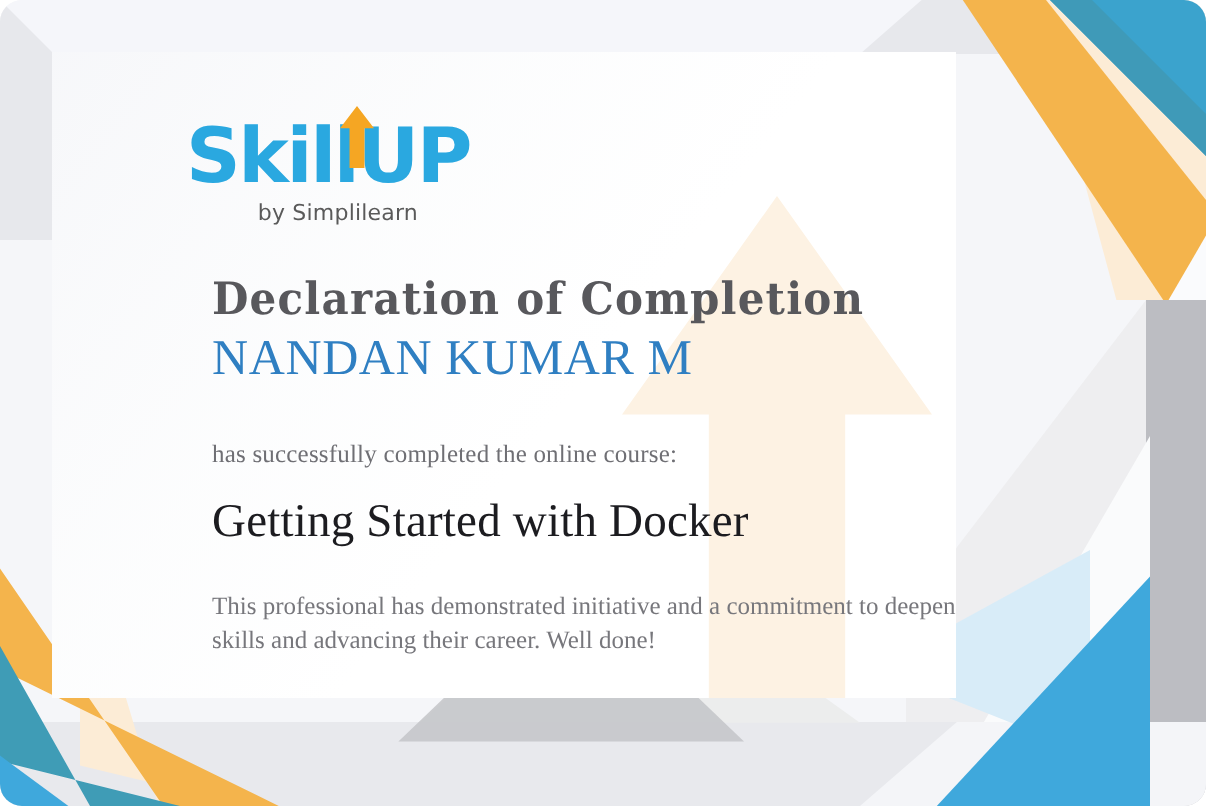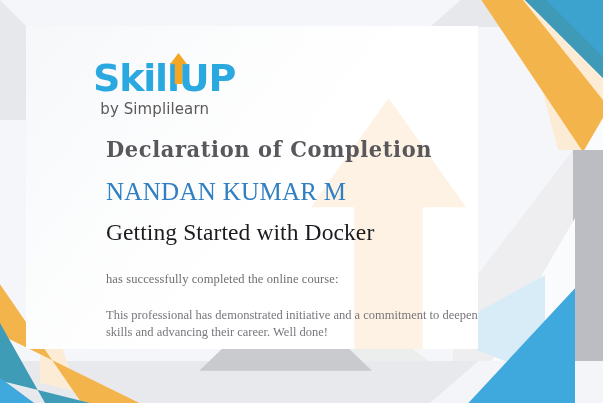--- a/index.html
+++ b/index.html
@@ -11,20 +11,21 @@
     font-family: "Liberation Serif", serif;
   }
 
   
   #certificate-canvas {
     position: relative;
     width: 603px;
     height: 403px;
     overflow: hidden;
     background: #f5f6f9;
+    border-radius: 11px;
   }
 
   
   .bg-layer {
     position: absolute;
     pointer-events: none;
   }
 
   
   .tl-grey {
@@ -219,21 +220,21 @@
     position: absolute;
     left: 77px;
     top: -4px;
     width: 17px;
     height: 31px;
     background: #f5a623;
     clip-path: polygon(50% 0, 100% 36%, 72% 36%, 72% 100%, 28% 100%, 28% 36%, 0 36%);
   }
   .logo-tagline {
     font-family: "DejaVu Sans", sans-serif;
-    font-size: 15px;
+    font-size: 11px;
     color: #5a5a5a;
     text-align: right;
     width: 116px;
     margin-top: 1px;
     letter-spacing: .1px;
   }
 
   
   #certificate-body {
     position: absolute;
@@ -249,21 +250,21 @@
     letter-spacing: .6px;
     font-style: normal;
     transform: scaleY(1.06);
     transform-origin: left top;
   }
   #recipient-name {
     font-family: "Liberation Serif", serif;
     font-size: 25px;
     color: #2f7fc2;
     letter-spacing: .3px;
-    margin-top: 17px;
+    margin-top: 5px;
   }
   #completion-line {
     font-family: "Liberation Serif", serif;
     font-size: 12.5px;
     color: #6f6f74;
     margin-top: 26px;
     letter-spacing: .1px;
   }
   #course-title {
     font-family: "Liberation Serif", serif;
@@ -335,22 +336,22 @@
       <div class="logo-wordmark">
         <span class="logo-skill">Skill</span><span class="logo-up">UP</span>
         <span class="logo-arrow"></span>
       </div>
       <div class="logo-tagline">by Simplilearn</div>
     </div>
 
     <div id="certificate-body">
       <div id="declaration-title">Declaration of Completion</div>
       <div id="recipient-name">NANDAN KUMAR M</div>
+      <div id="completion-line">has successfully completed the online course:</div>
       <div id="course-title">Getting Started with Docker</div>
-      <div id="completion-line">has successfully completed the online course:</div>
       <div id="commendation">This professional has demonstrated initiative and a commitment to deepening their skills and advancing their career. Well done!</div>
     </div>
 
     <div id="signature-block">
       <div class="signature-mark">
         <svg width="112" height="34" viewBox="0 0 112 34" aria-hidden="true">
           <g fill="none" stroke="#4a4a4f" stroke-width="1" stroke-linecap="round" stroke-linejoin="round">
             <path d="M47 6 C42 3, 36 6, 36.5 12 C37 18, 41 21, 45 20 C49 19, 50 14, 48 10"></path>
             <path d="M41 16 C44 13, 48 12, 52 14 C55 15.5, 54 19, 51 20 C48 21, 45 19, 44 16"></path>
             <path d="M38 19 C43 17, 50 17, 56 18"></path>

